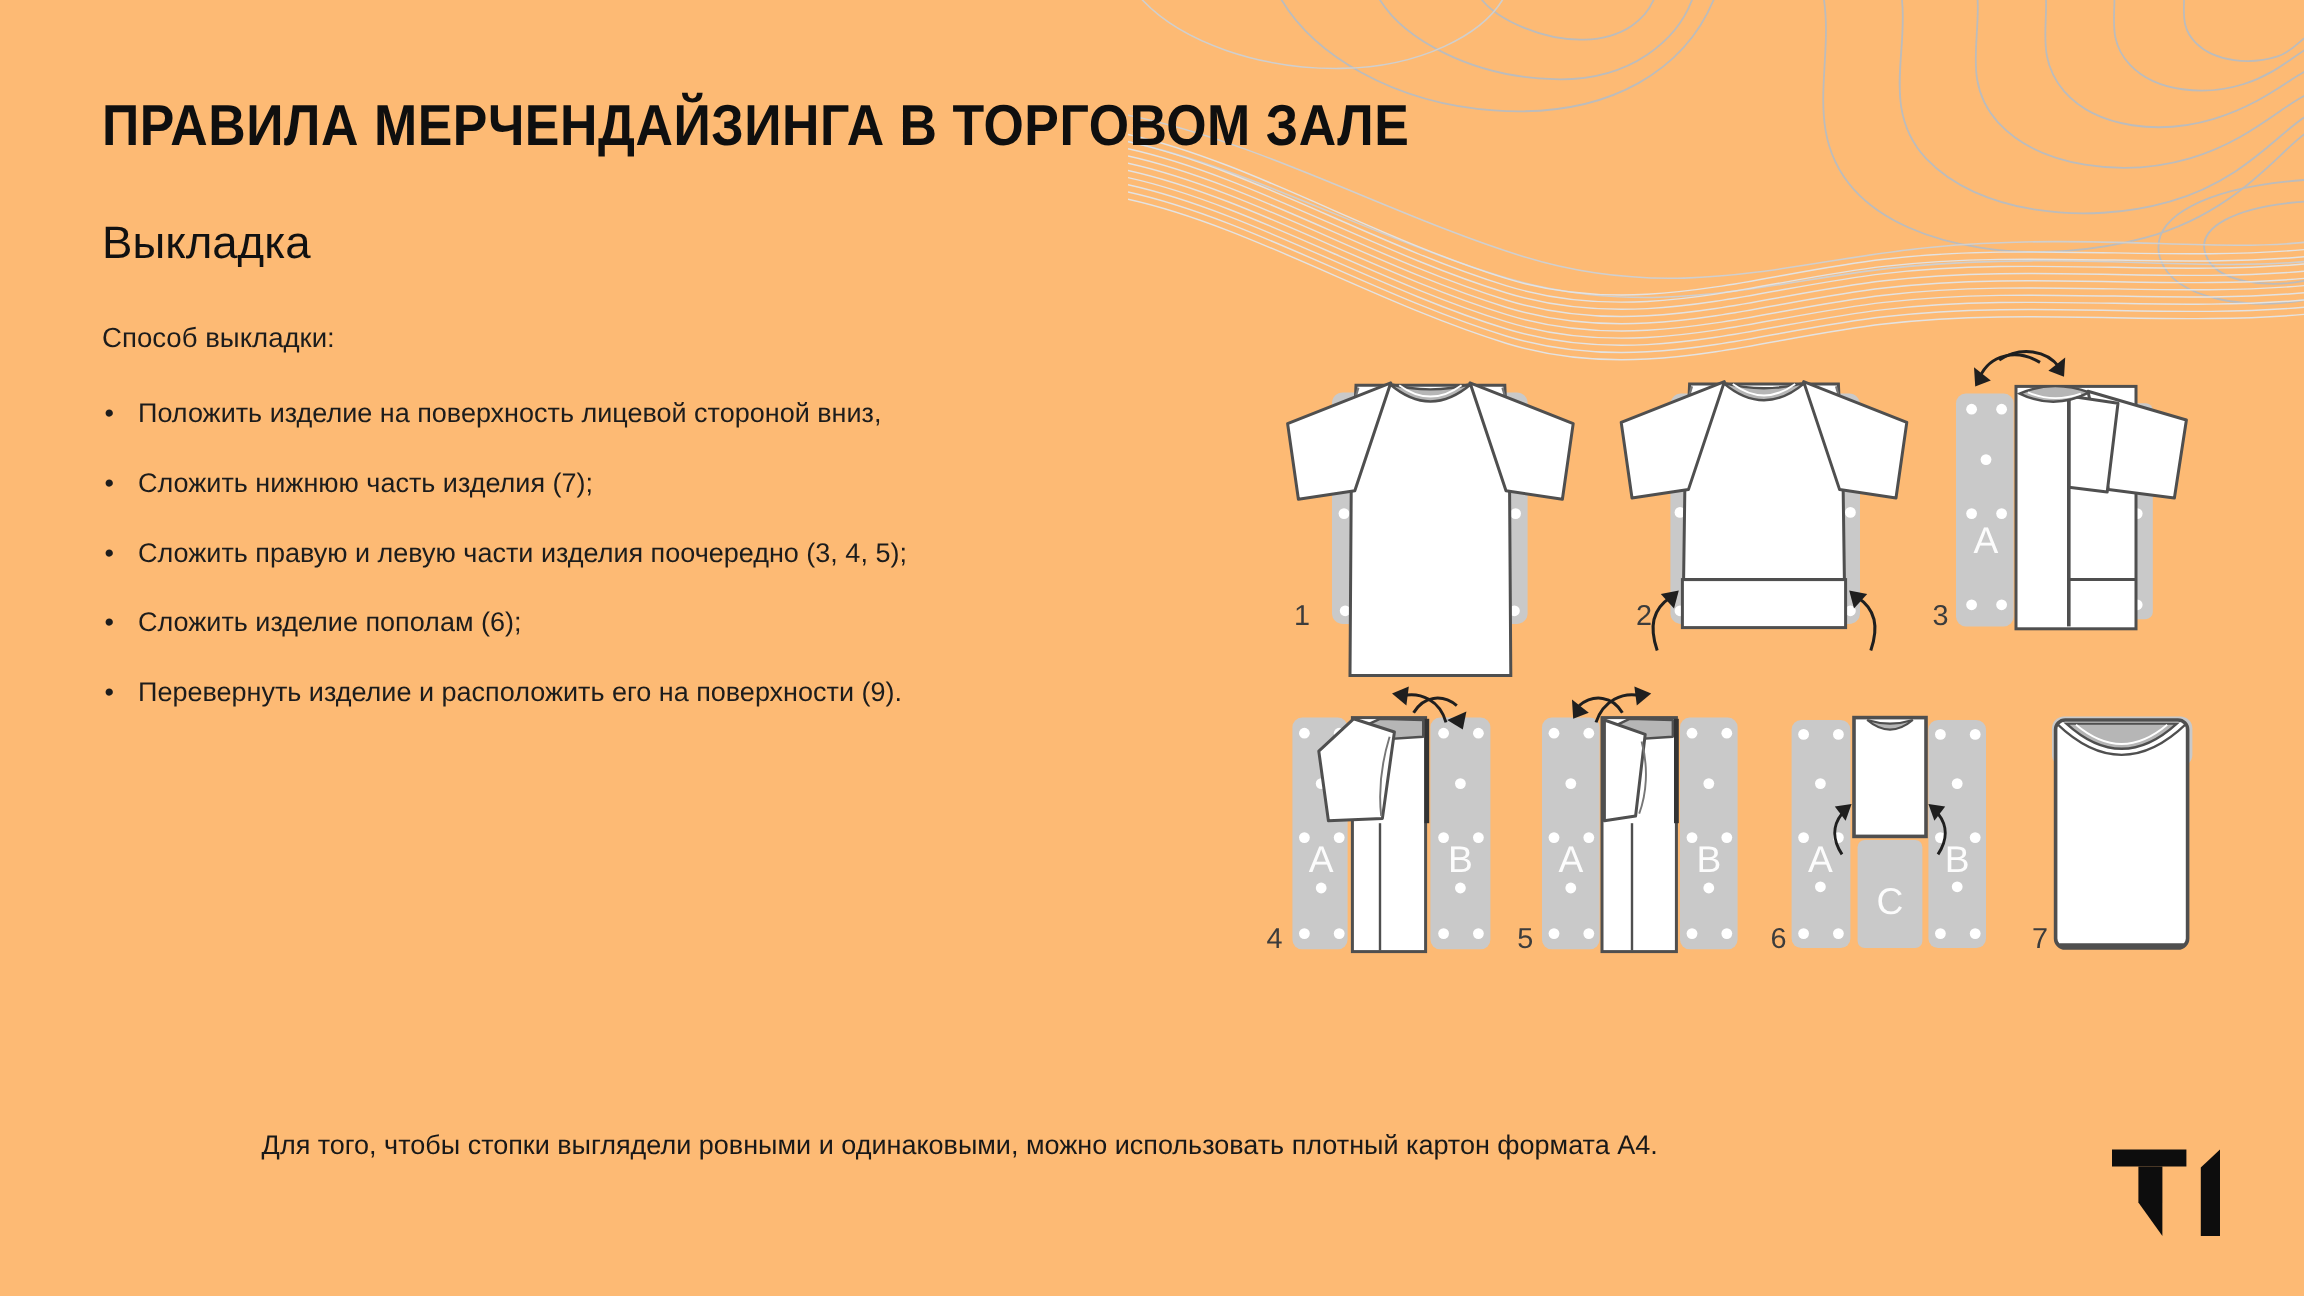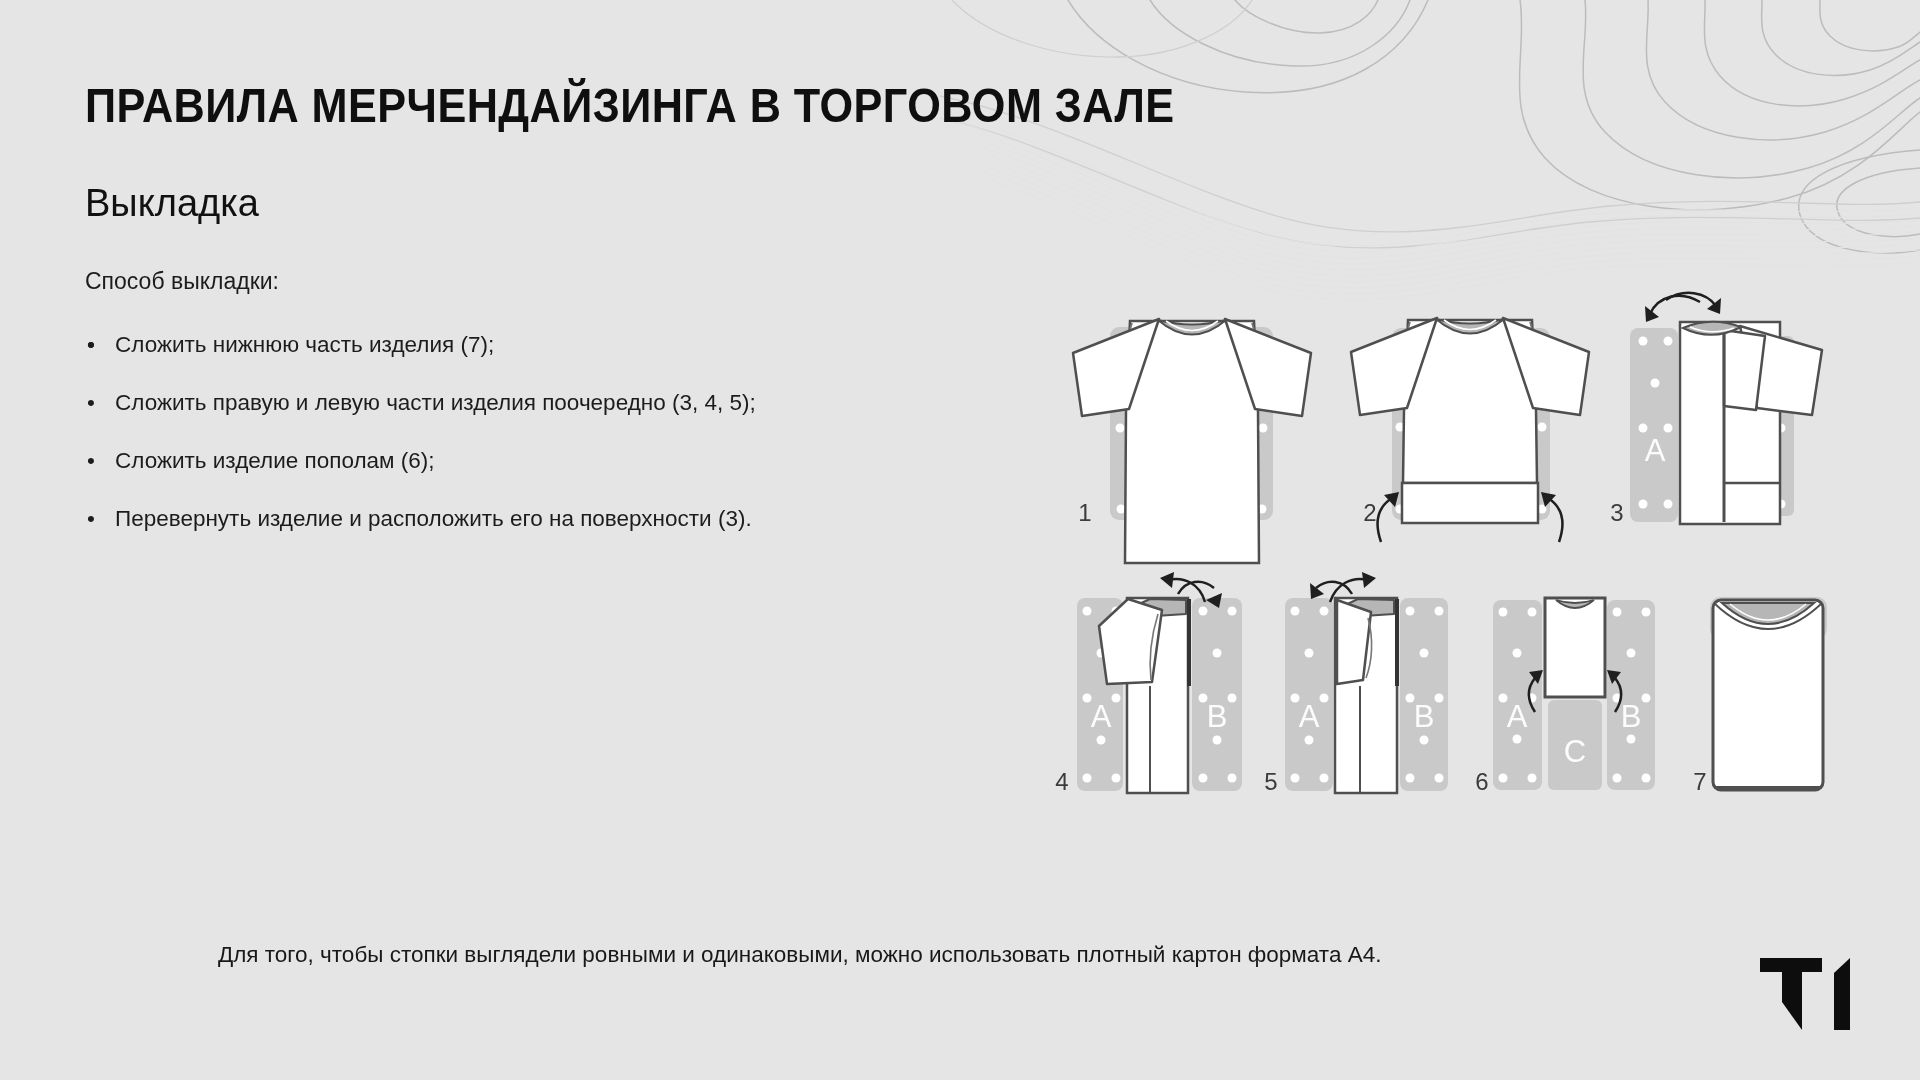--- a/index.html
+++ b/index.html
@@ -1,17 +1,17 @@
 <!DOCTYPE html>
 <html lang="ru"><head>
 <meta charset="utf-8">
 <style>
   html,body{margin:0;padding:0;background:#ffffff;}
   .slide{
-    position:relative;width:1920px;height:1080px;background:#e5e5e5;overflow:hidden;
+    position:relative;width:1920px;height:1080px;background:#fdba74;overflow:hidden;
     font-family:"Liberation Sans",sans-serif;color:#1c1c1c;
   }
   .topo{position:absolute;left:940px;top:0;width:980px;height:340px;pointer-events:none;}
   .page-title{
     position:absolute;left:85px;top:46px;font-size:48px;font-weight:800;line-height:1.15;
     letter-spacing:.5px;color:#0f0f0f;white-space:nowrap;transform:scaleX(.9);transform-origin:left top;
   }
   .subtitle{position:absolute;left:85px;top:150px;font-size:38px;font-weight:400;color:#111;}
   .list-block{position:absolute;left:85px;top:266px;width:740px;}
   .list-heading{font-size:23px;line-height:30px;margin:0 0 26px 0;font-weight:400;}
@@ -65,36 +65,37 @@
   </svg>
 
   <h1 class="page-title">ПРАВИЛА МЕРЧЕНДАЙЗИНГА В ТОРГОВОМ ЗАЛЕ</h1>
   <h2 class="subtitle">Выкладка</h2>
 
   <div class="list-block">
     <p class="list-heading">Способ выкладки:</p>
     <ul class="bullets">
       <li>
         <span class="dot">•</span>
+        <div>Положить изделие на поверхность лицевой стороной вниз,</div>
       </li>
       <li>
         <span class="dot">•</span>
         <div>Сложить нижнюю часть изделия (7);</div>
       </li>
       <li>
         <span class="dot">•</span>
         <div>Сложить правую и левую части изделия поочередно (3, 4, 5);</div>
       </li>
       <li>
         <span class="dot">•</span>
         <div>Сложить изделие пополам (6);</div>
       </li>
       <li>
         <span class="dot">•</span>
-        <div>Перевернуть изделие и расположить его на поверхности (3).</div>
+        <div>Перевернуть изделие и расположить его на поверхности (9).</div>
       </li>
     </ul>
   </div>
 
   <div class="note">Для того, чтобы стопки выглядели ровными и одинаковыми, можно использовать плотный картон формата А4.</div>
 
   <svg class="diagram-svg" viewBox="1040 285 800 515">
     <defs>
       <g id="teeTop">
         <polygon points="-33,0 -119,34 -110,97 -63,90" fill="#ffffff" stroke="#4f4f4f" stroke-width="2.5" stroke-linejoin="round"></polygon>

